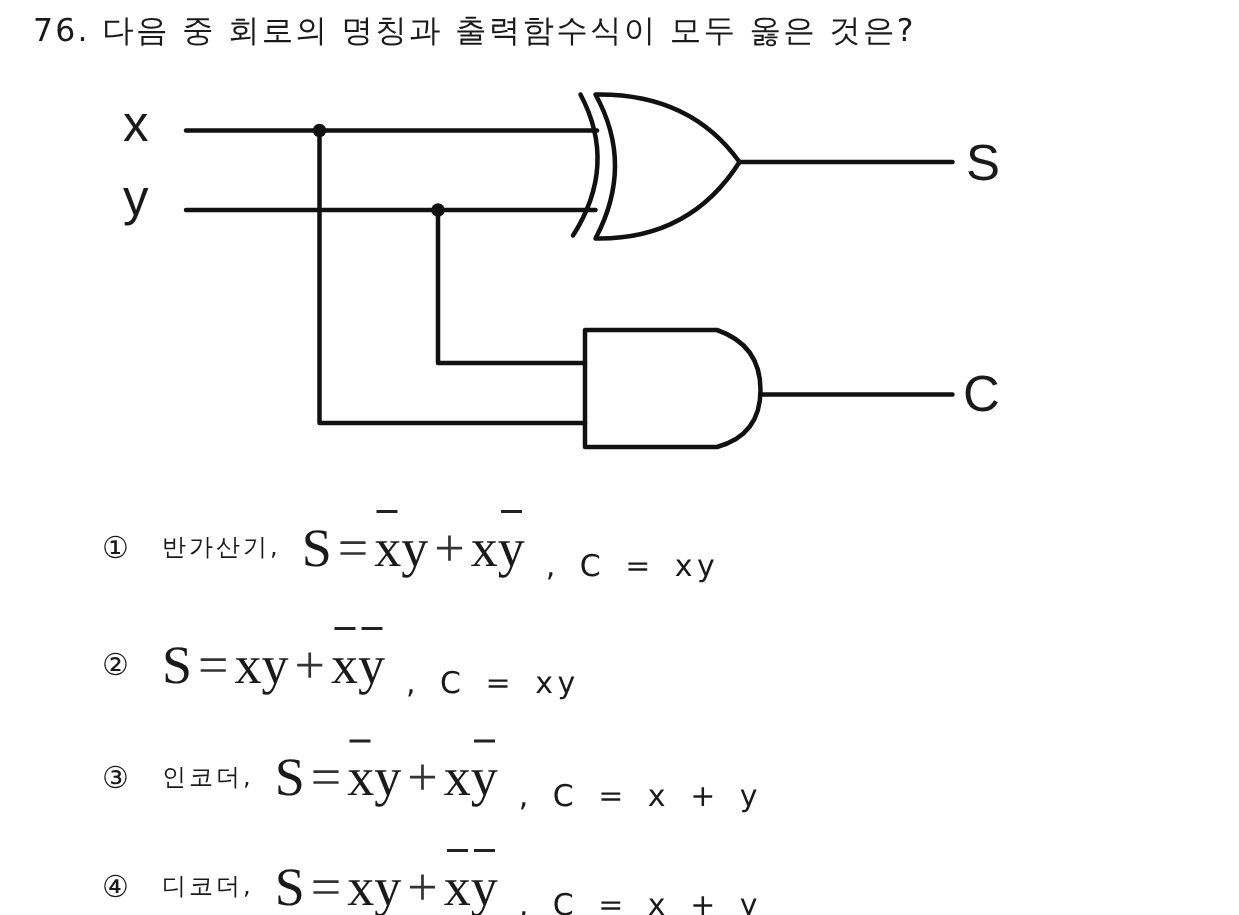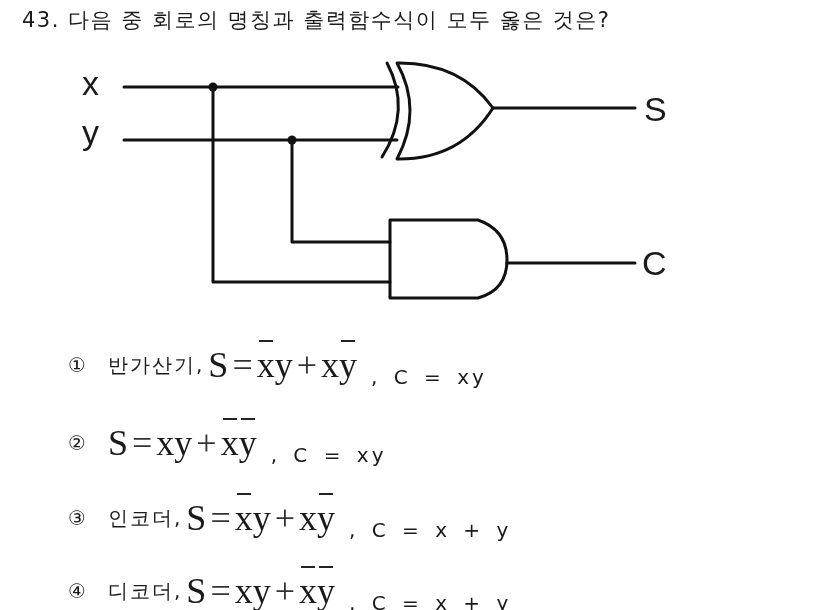--- a/index.html
+++ b/index.html
@@ -3,32 +3,32 @@
 <meta charset="utf-8">
 <style>
   html, body { margin: 0; padding: 0; background: #ffffff; }
   body { width: 826px; height: 610px; position: relative; overflow: hidden; color: #1a1a1a;
          font-family: "DejaVu Sans", "Liberation Sans", sans-serif; }
   .question { position: absolute; left: 22px; top: 6px; font-size: 21px; letter-spacing: 1.5px; white-space: nowrap; }
   .circuit { position: absolute; left: 0; top: 0; }
   .lbl { position: absolute; font-family: "Liberation Sans", "DejaVu Sans", sans-serif; font-size: 34px; line-height: 1; }
   .opt { position: absolute; left: 68px; height: 50px; display: flex; align-items: center; white-space: nowrap; }
   .opt .num { font-size: 20px; width: 40px; }
-  .opt .name { font-size: 20px; letter-spacing: 2px; margin-right: 4px; }
+  .opt .name { font-size: 16px; letter-spacing: 2px; margin-right: 14px; }
   .formula { font-family: "Liberation Serif", "DejaVu Serif", serif; font-size: 36px; display: inline-flex; align-items: baseline; margin-right: 14px; }
   .formula .op { margin: 0 4px; color: #333; }
   .formula .v { position: relative; display: inline-block; }
   .formula .v.bar::before { content: ""; position: absolute; left: 2px; right: 2px; top: -4px; height: 2px; background: #222; }
   .carry { font-size: 20px; letter-spacing: 3px; word-spacing: 4px; margin-top: 23px; }
 </style>
 </head>
 <body>
 
 <div class="question">
-  <span>43.</span>
+  <span>76.</span>
   <span>다음 중 회로의 명칭과 출력함수식이 모두 옳은 것은?</span>
 </div>
 
 <svg class="circuit" width="826" height="320" viewBox="0 0 826 320">
   <g stroke="#111" stroke-width="3" fill="none" stroke-linecap="round" stroke-linejoin="round">
 
     <path d="M124 87 H398"></path>
 
     <path d="M124 140 H397"></path>
 

